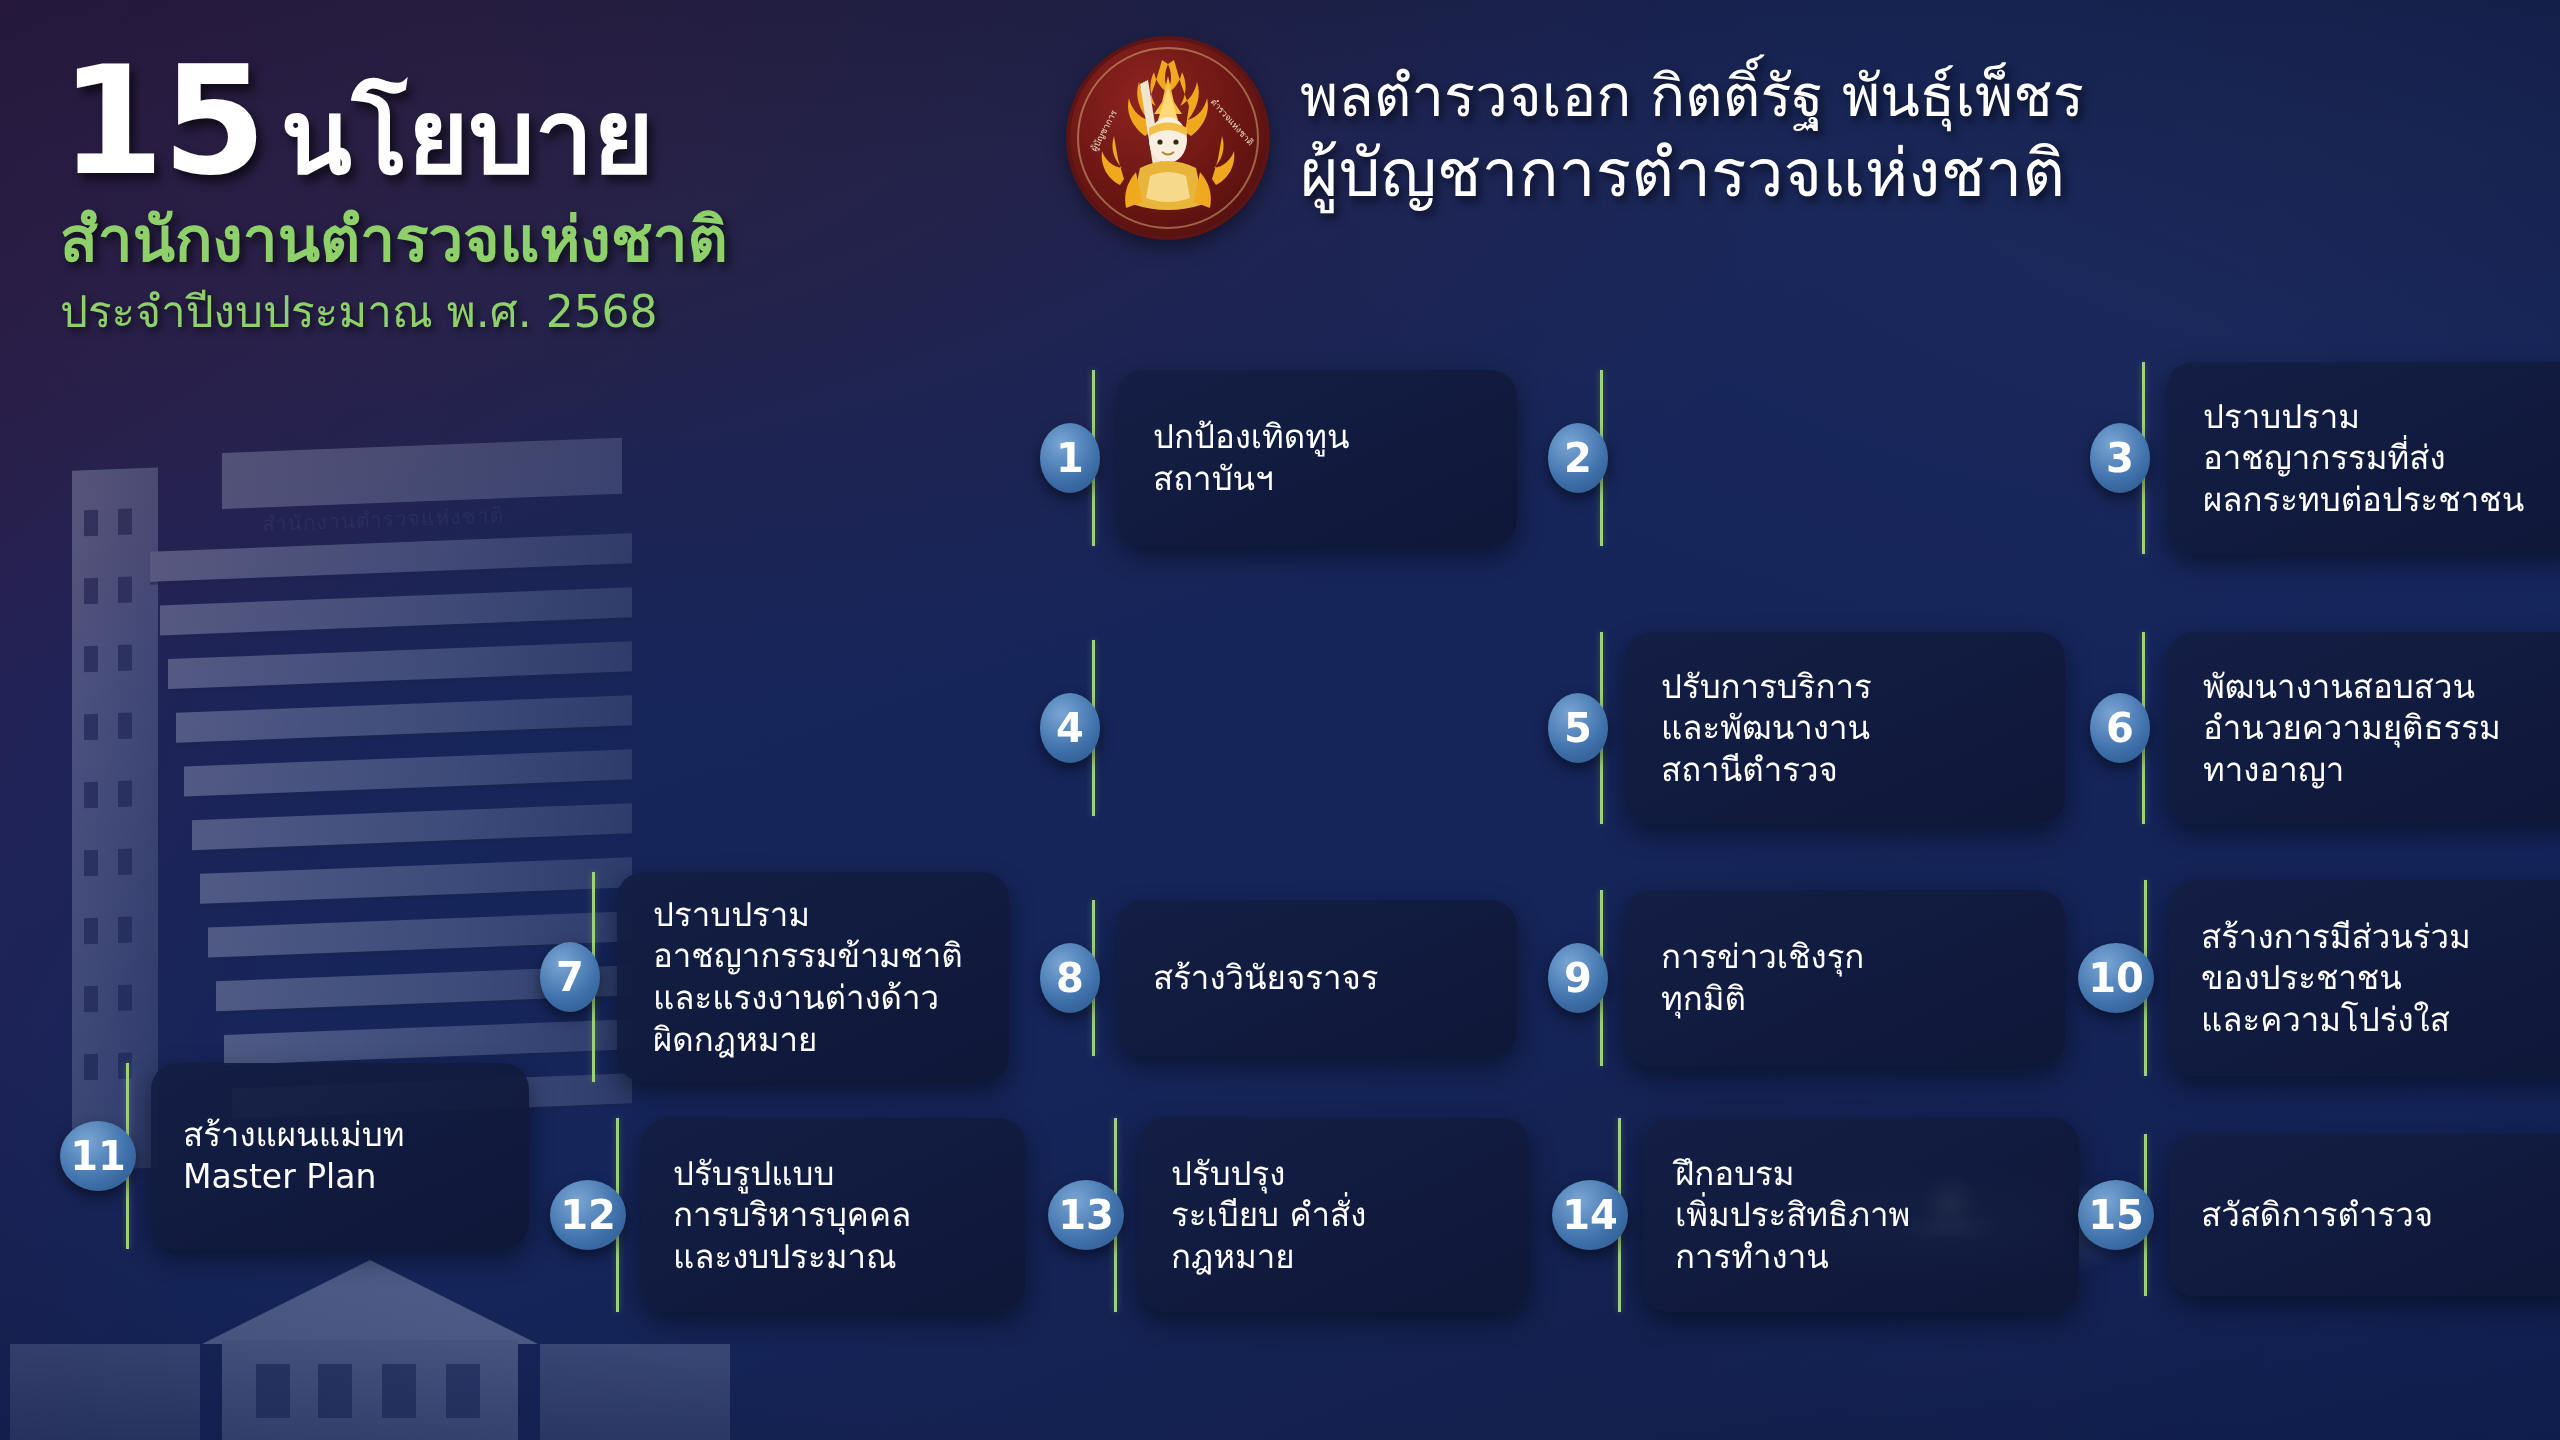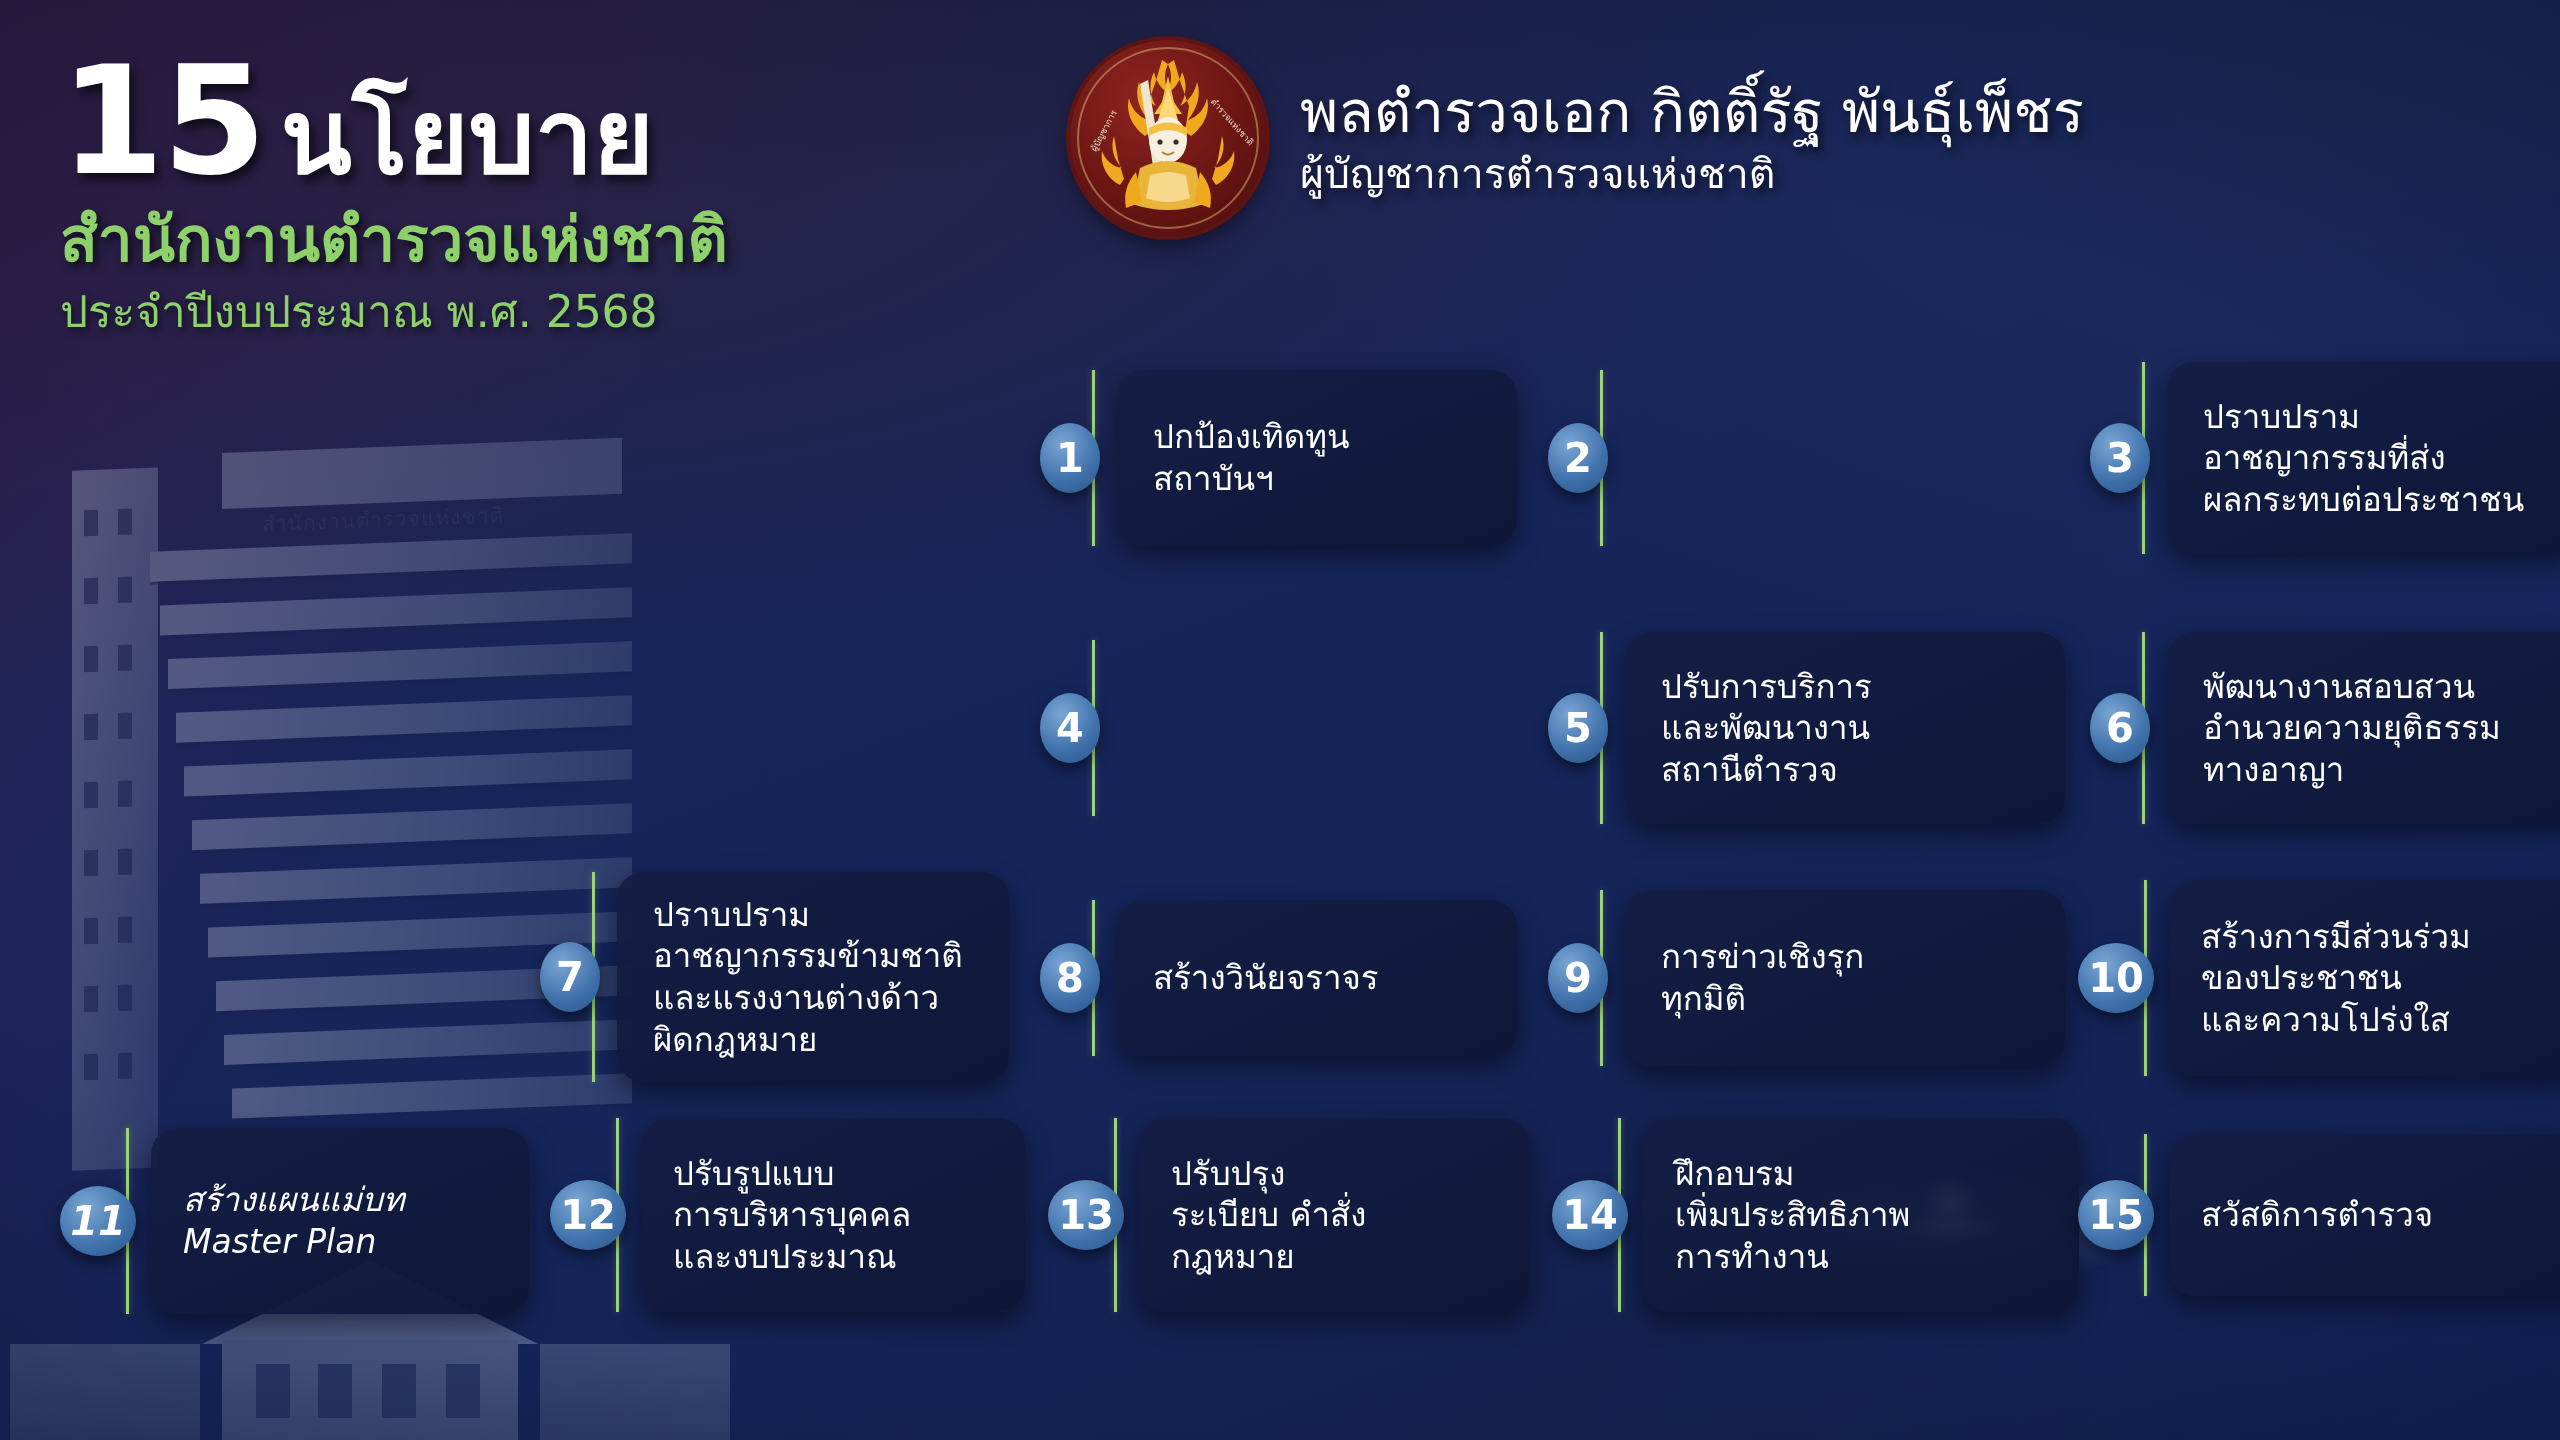--- a/index.html
+++ b/index.html
@@ -65,21 +65,21 @@
 
   
   .chief{position:absolute;left:1070px;top:40px;display:flex;align-items:center;gap:34px;}
   .seal{position:relative;width:196px;height:196px;border-radius:50%;
      background:radial-gradient(circle at 38% 30%,#8e2420 0%,#6e1714 48%,#4a0d0c 100%);
      box-shadow:0 0 0 4px #5d1412, 0 8px 22px rgba(0,0,0,.55);overflow:hidden;}
   .seal .ring{position:absolute;inset:7px;border-radius:50%;border:2px solid rgba(235,200,140,.45);}
   .seal svg{position:absolute;inset:0;width:100%;height:100%;}
   .chief-name{text-shadow:4px 5px 9px rgba(0,0,0,.62);}
   .chief-name .l1{font-size:58px;color:#ffffff;line-height:1.24;white-space:nowrap;}
-  .chief-name .l2{font-size:41px;color:#ffffff;line-height:1.24;white-space:nowrap;}
+  .chief-name .l2{font-size:66px;color:#ffffff;line-height:1.24;white-space:nowrap;}
 
   
   .item{position:absolute;display:flex;align-items:center;}
   .badge{width:60px;height:70px;border-radius:50%;flex:0 0 auto;
      background:radial-gradient(circle at 36% 30%,#6f9ed0 0%,#3f71ab 55%,#2d5party 100%);
      background:radial-gradient(circle at 36% 30%,#7aa6d4 0%,#3f71ab 58%,#2c5488 100%);
      color:#ffffff;font-size:40px;font-weight:bold;
      display:flex;align-items:center;justify-content:center;
      box-shadow:0 6px 14px rgba(0,0,0,.5);position:relative;z-index:3;}
   .badge.wide{width:76px;}
@@ -282,21 +282,21 @@
   <div class="item" style="left:2078px;top:880px;">
     <div class="badge wide">10</div>
     <div class="rule" style="height:196px;margin-left:-10px"></div>
     <div class="card" style="width:416px;height:196px;padding:0 0 0 32px;margin-left:22px">
       <p>สร้างการมีส่วนร่วม
 ของประชาชน
 และความโปร่งใส</p>
     </div>
   </div>
 
-  <div class="item" style="left:60px;top:1128px;font-style:italic;">
+  <div class="item" style="left:60px;top:1063px;">
     <div class="badge wide">11</div>
     <div class="rule" style="height:186px;margin-left:-10px"></div>
     <div class="card" style="width:378px;height:186px;padding:0 0 0 32px;margin-left:22px">
       <p>สร้างแผนแม่บท
 Master Plan</p>
     </div>
   </div>
 
   <div class="item" style="left:550px;top:1118px;">
     <div class="badge wide">12</div>

